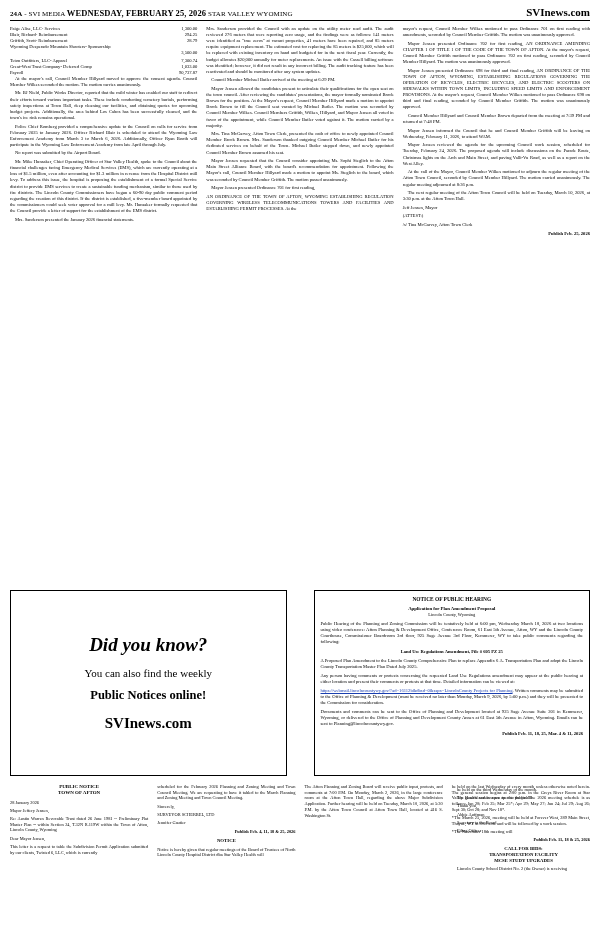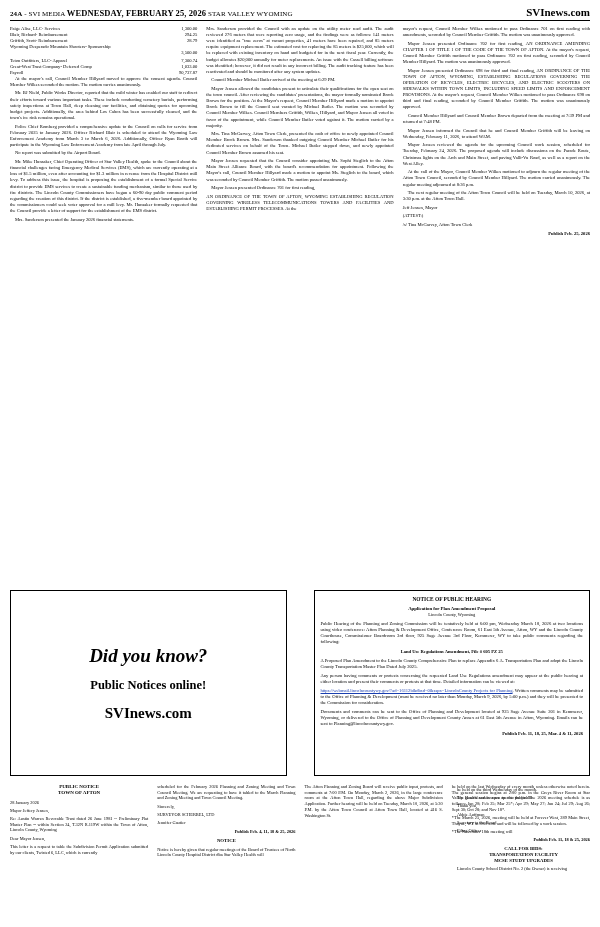--- a/index.html
+++ b/index.html
@@ -165,20 +165,21 @@
       <p class="noind">/s/ Tina McGarvey, Afton Town Clerk</p>
       <p class="pubdate">Publish Feb. 25, 2026</p>
     </div>
   </div>
 
   <div class="midband">
 
     <div class="ad-box">
       <div class="ad-inner">
         <div class="ad-l1">Did you know?</div>
+        <div class="ad-l2">You can also find the weekly</div>
         <div class="ad-l3">Public Notices online!</div>
         <div class="ad-l4">SVInews.com</div>
       </div>
     </div>
 
     <div class="notice-box">
       <div class="nb-title">NOTICE OF PUBLIC HEARING</div>
       <div class="nb-sub">Application for Plan Amendment Proposal</div>
       <div class="nb-sub2">Lincoln County, Wyoming</div>
       <p>Public Hearing of the Planning and Zoning Commission will be tentatively held at 6:00 pm, Wednesday March 18, 2026 at two locations using video conference:  Afton Planning &amp; Development Office, Conference Room, 61 East 5th Avenue, Afton, WY and the Lincoln County Courthouse, Commissioner Boardroom 3rd floor, 925 Sage Avenue 3rd Floor, Kemmerer, WY to take public comments regarding the following:</p>

